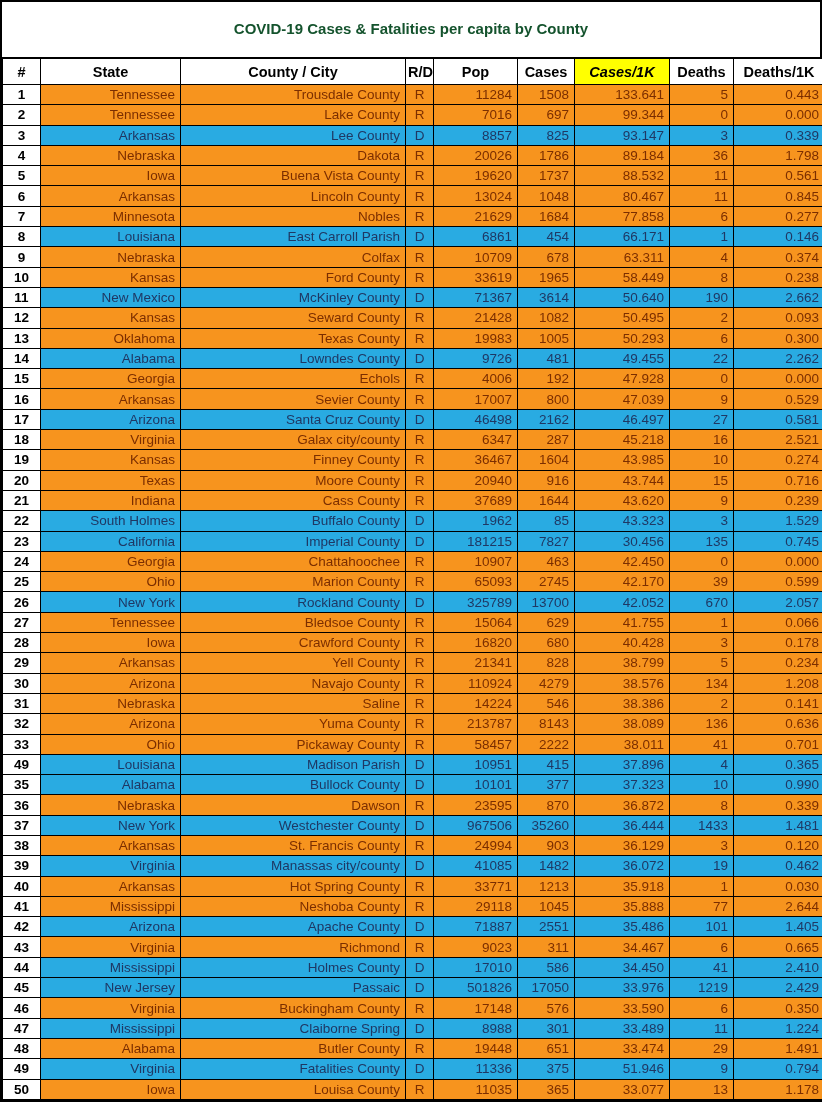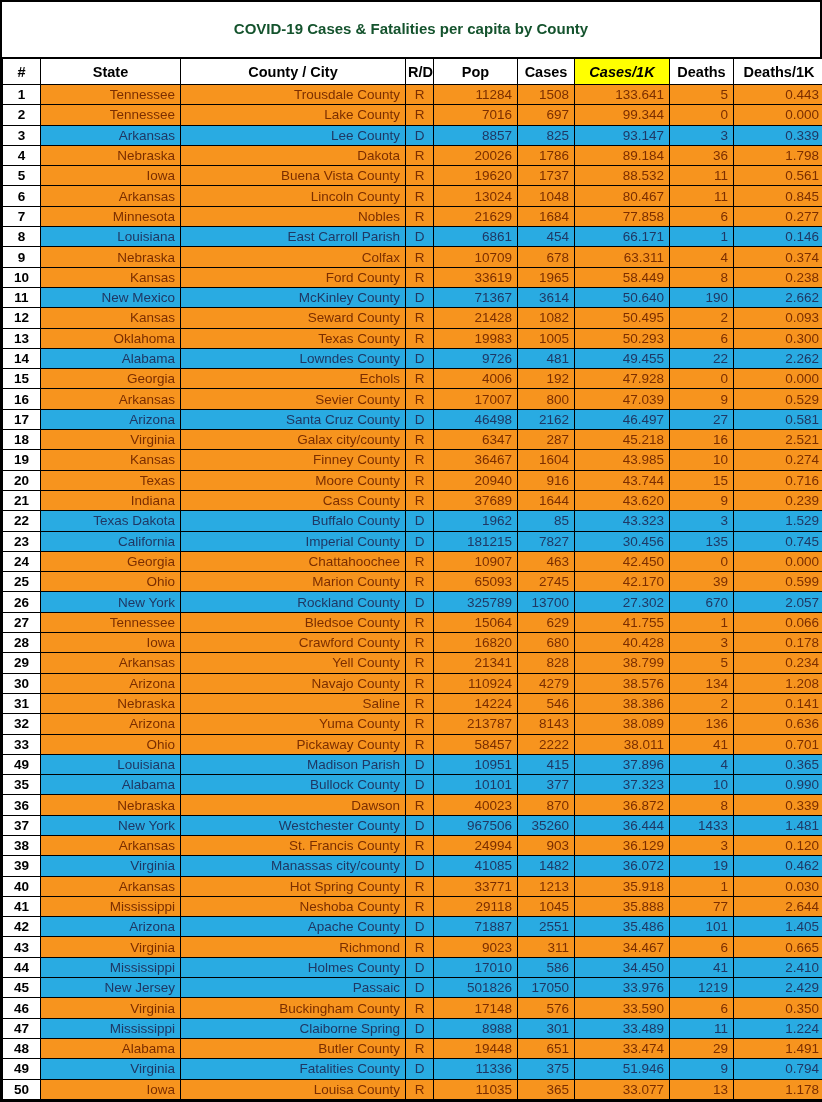--- a/index.html
+++ b/index.html
@@ -282,21 +282,21 @@
           <td class="colored txt">Cass County</td>
           <td class="colored party">R</td>
           <td class="colored num">37689</td>
           <td class="colored num">1644</td>
           <td class="colored num">43.620</td>
           <td class="colored num">9</td>
           <td class="colored num">0.239</td>
         </tr>
         <tr class="dem">
           <td class="rank">22</td>
-          <td class="colored txt">Texas Dakota</td>
+          <td class="colored txt">South Holmes</td>
           <td class="colored txt">Buffalo County</td>
           <td class="colored party">D</td>
           <td class="colored num">1962</td>
           <td class="colored num">85</td>
           <td class="colored num">43.323</td>
           <td class="colored num">3</td>
           <td class="colored num">1.529</td>
         </tr>
         <tr class="dem">
           <td class="rank">23</td>
@@ -331,21 +331,21 @@
           <td class="colored num">39</td>
           <td class="colored num">0.599</td>
         </tr>
         <tr class="dem">
           <td class="rank">26</td>
           <td class="colored txt">New York</td>
           <td class="colored txt">Rockland County</td>
           <td class="colored party">D</td>
           <td class="colored num">325789</td>
           <td class="colored num">13700</td>
-          <td class="colored num">27.302</td>
+          <td class="colored num">42.052</td>
           <td class="colored num">670</td>
           <td class="colored num">2.057</td>
         </tr>
         <tr class="rep">
           <td class="rank">27</td>
           <td class="colored txt">Tennessee</td>
           <td class="colored txt">Bledsoe County</td>
           <td class="colored party">R</td>
           <td class="colored num">15064</td>
           <td class="colored num">629</td>
@@ -439,21 +439,21 @@
           <td class="colored num">377</td>
           <td class="colored num">37.323</td>
           <td class="colored num">10</td>
           <td class="colored num">0.990</td>
         </tr>
         <tr class="rep">
           <td class="rank">36</td>
           <td class="colored txt">Nebraska</td>
           <td class="colored txt">Dawson</td>
           <td class="colored party">R</td>
-          <td class="colored num">40023</td>
+          <td class="colored num">23595</td>
           <td class="colored num">870</td>
           <td class="colored num">36.872</td>
           <td class="colored num">8</td>
           <td class="colored num">0.339</td>
         </tr>
         <tr class="dem">
           <td class="rank">37</td>
           <td class="colored txt">New York</td>
           <td class="colored txt">Westchester County</td>
           <td class="colored party">D</td>

